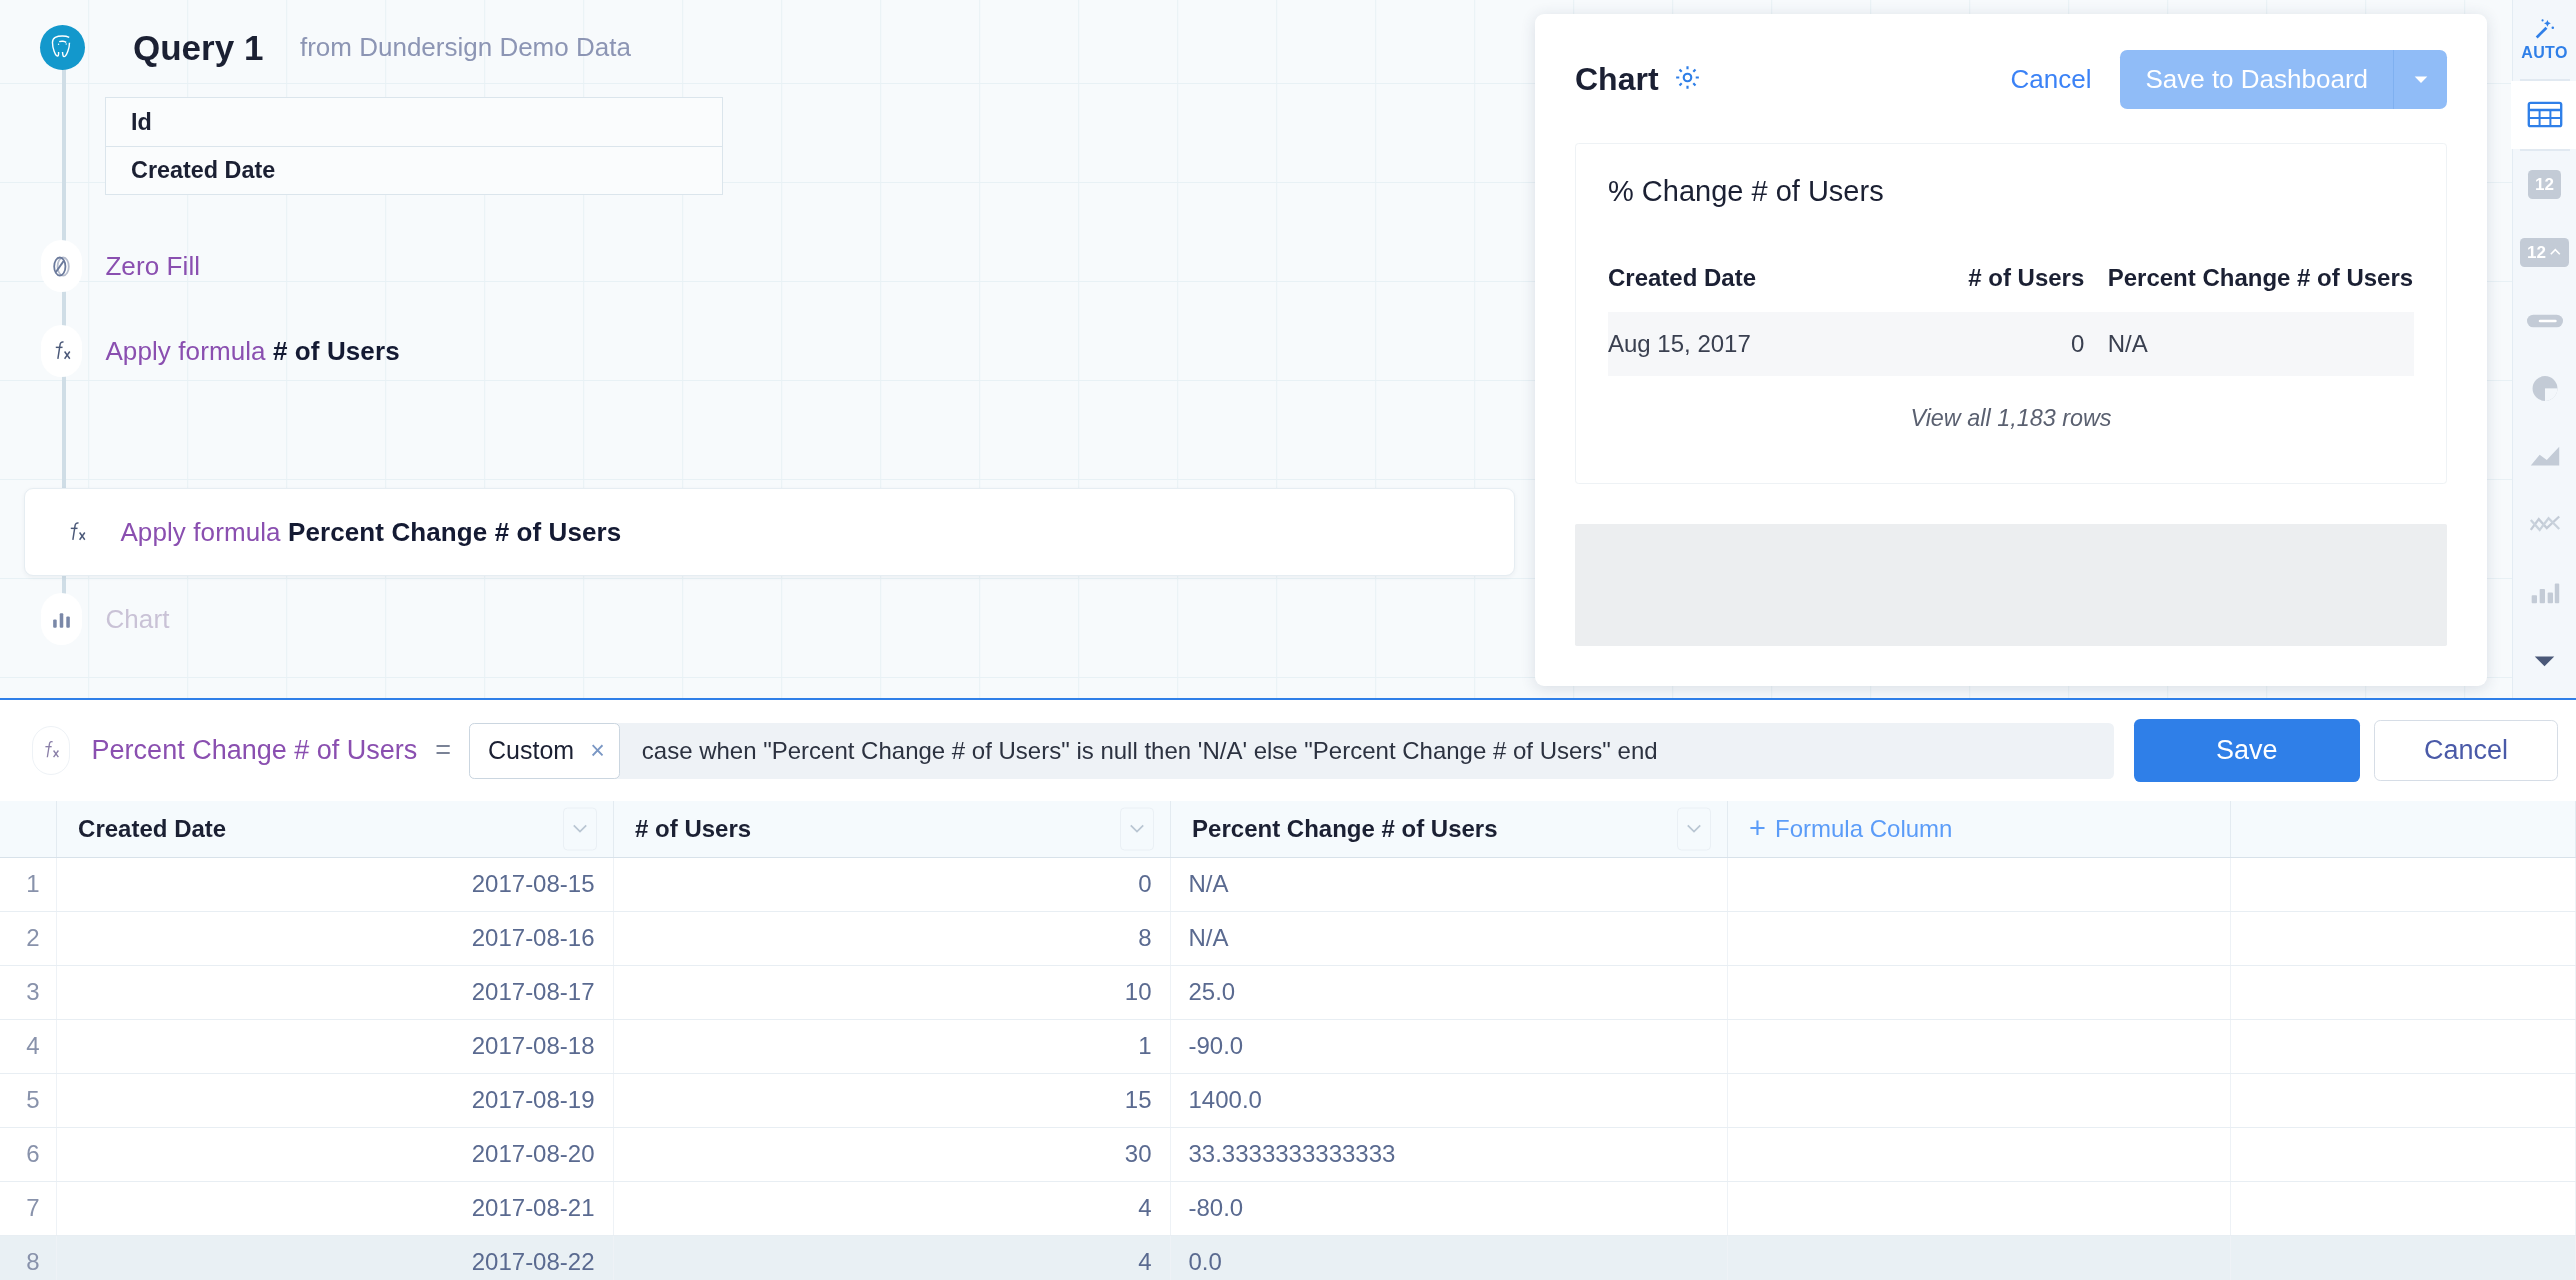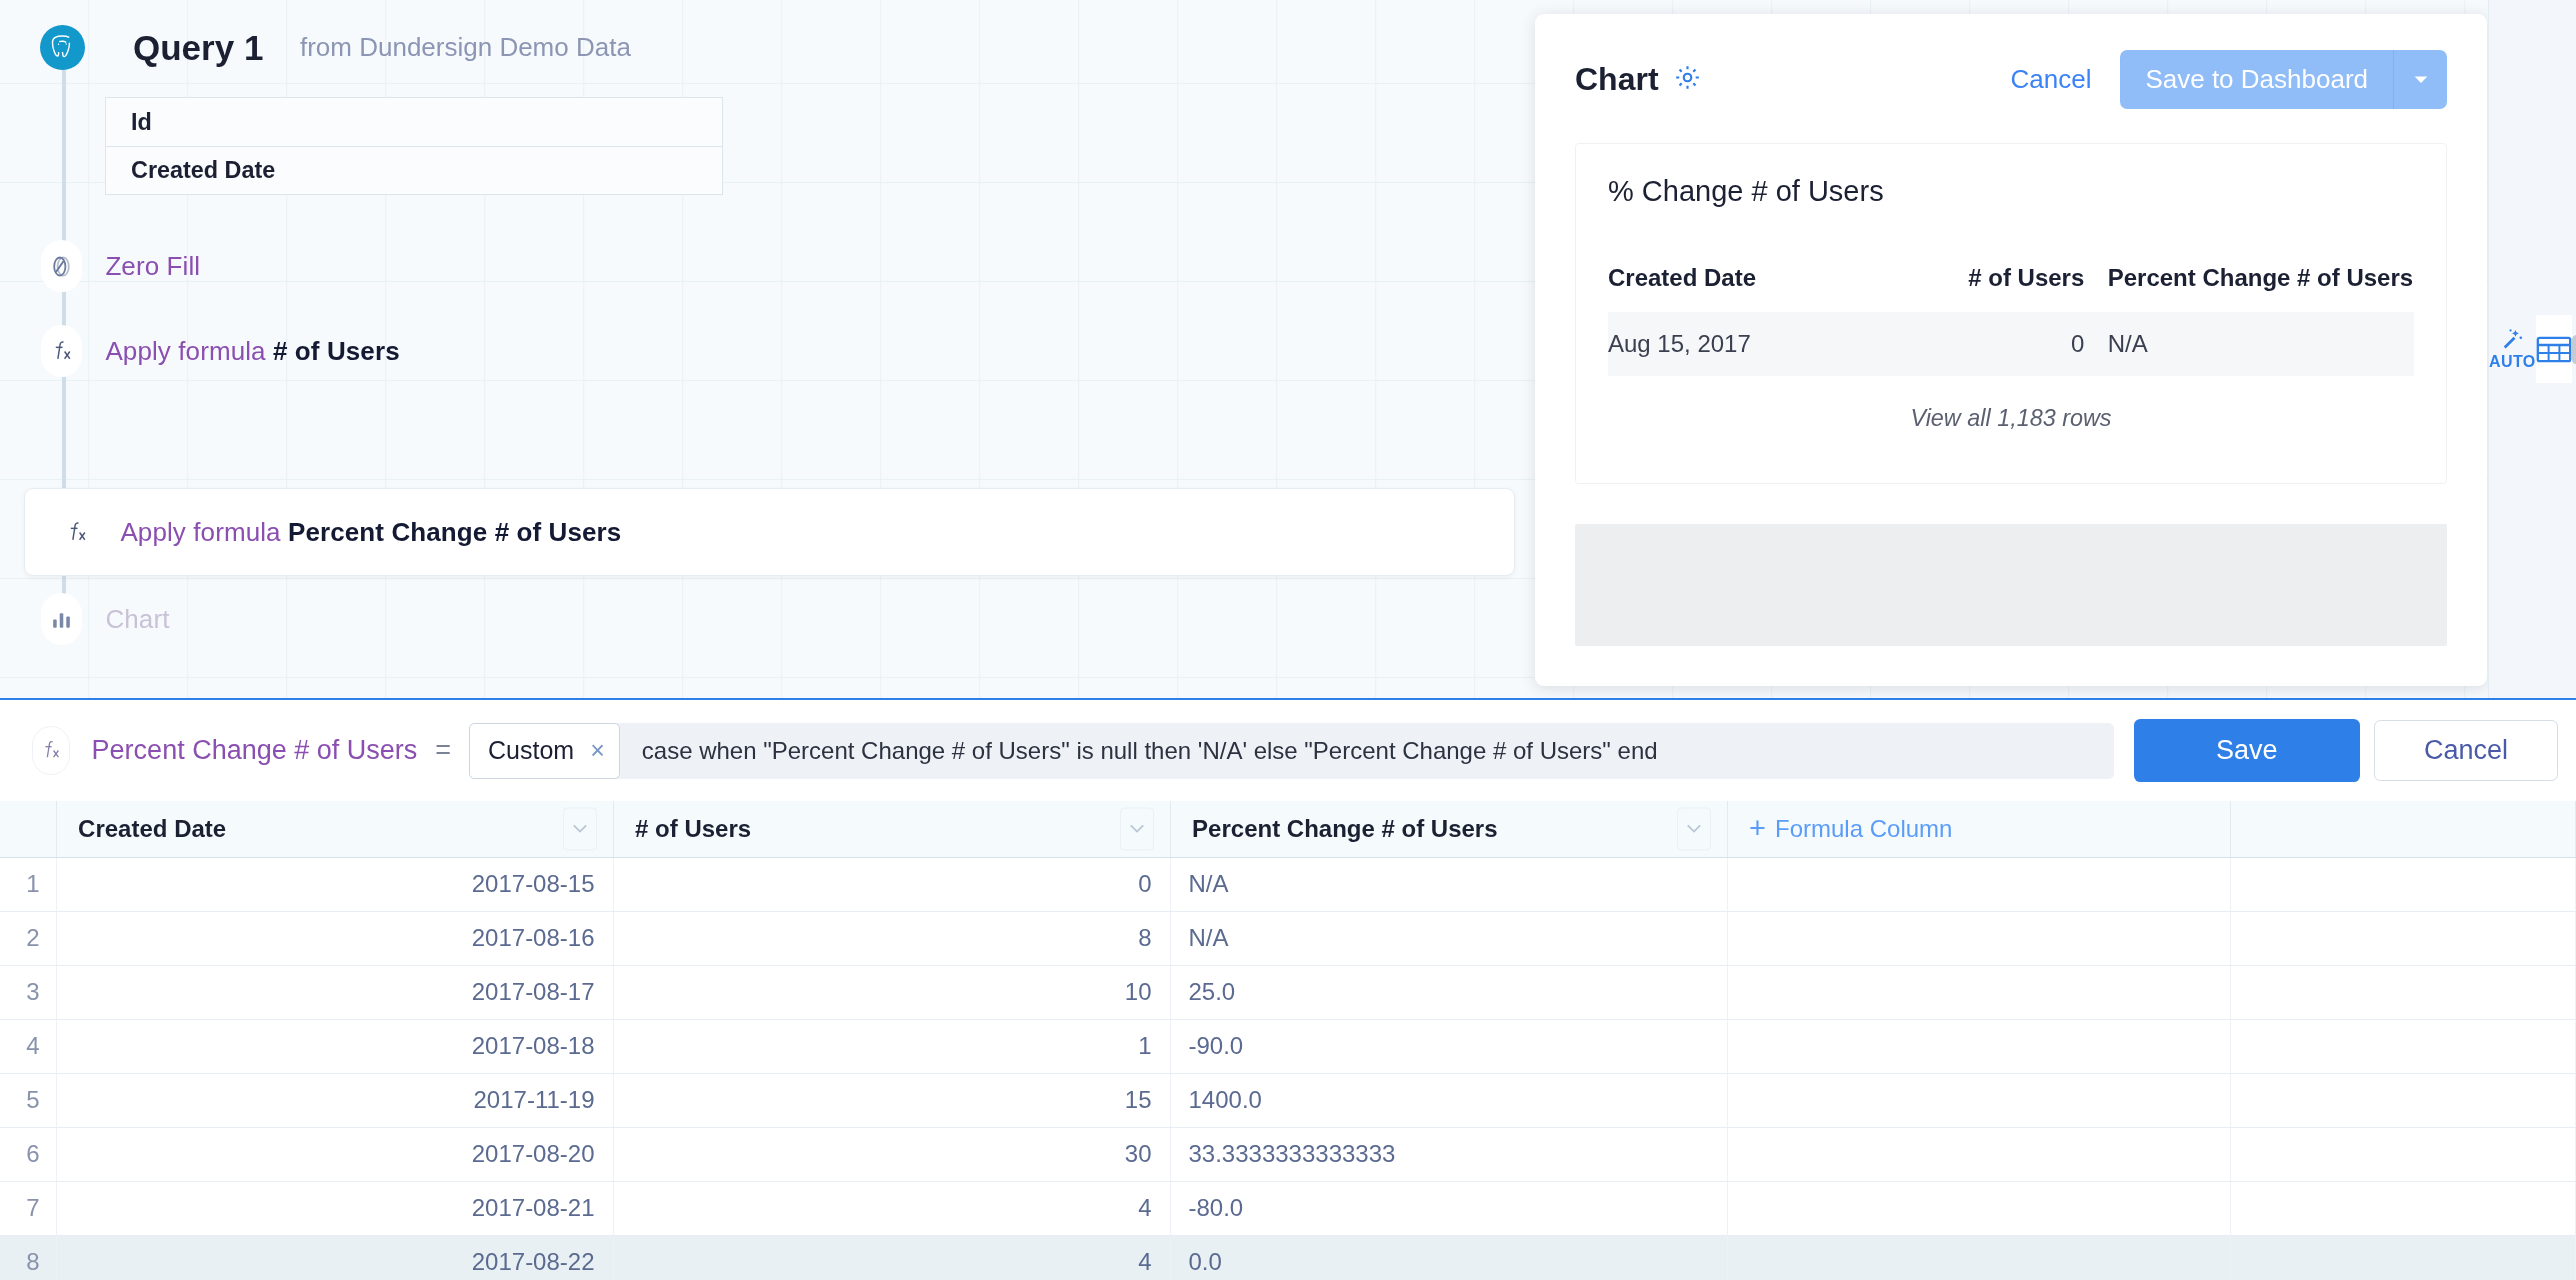--- a/index.html
+++ b/index.html
@@ -116,23 +116,23 @@
     text-align: center; font-size: 23.4px; color: #5a6070;
     font-style: italic; margin-top: 29px;
   }
   .cp-foot {
     position: absolute; left: 40px; right: 40px; bottom: 40px; height: 122px;
     background: #eceef0; border-radius: 1.8px;
   }
 
   
   .rail {
-    position: absolute; right: 0; top: 0; width: 88px; height: 698px;
+    position: absolute; right: 0; top: 0; width: 64px; height: 698px;
     background: #f3f7fb; border-left: 1.8px solid #e3ecf3;
-    display: flex; flex-direction: row; align-items: center; margin-left: 34px;
+    display: flex; flex-direction: column; align-items: center; margin-left: 34px;
   }
   .rail-item {
     width: 68px; height: 68px; display: flex; flex-direction: column;
     align-items: center; justify-content: center; cursor: pointer;
   }
   .rail-item.auto { height: 79px; }
   .rail-item.active { background: #ffffff; }
   .rail-auto-lbl { font-size: 16px; font-weight: 700; color: #2f7fe8; margin-top: 2.7px; letter-spacing:0.4px;}
   .rail-sep { width: 50px; height: 1.8px; background: #e1e9f1; }
   .chip {
@@ -504,21 +504,21 @@
         <tr>
           <td class="idx">4</td>
           <td class="num">2017-08-18</td>
           <td class="num">1</td>
           <td>-90.0</td>
           <td></td>
           <td></td>
         </tr>
         <tr>
           <td class="idx">5</td>
-          <td class="num">2017-11-19</td>
+          <td class="num">2017-08-19</td>
           <td class="num">15</td>
           <td>1400.0</td>
           <td></td>
           <td></td>
         </tr>
         <tr>
           <td class="idx">6</td>
           <td class="num">2017-08-20</td>
           <td class="num">30</td>
           <td>33.3333333333333</td>

